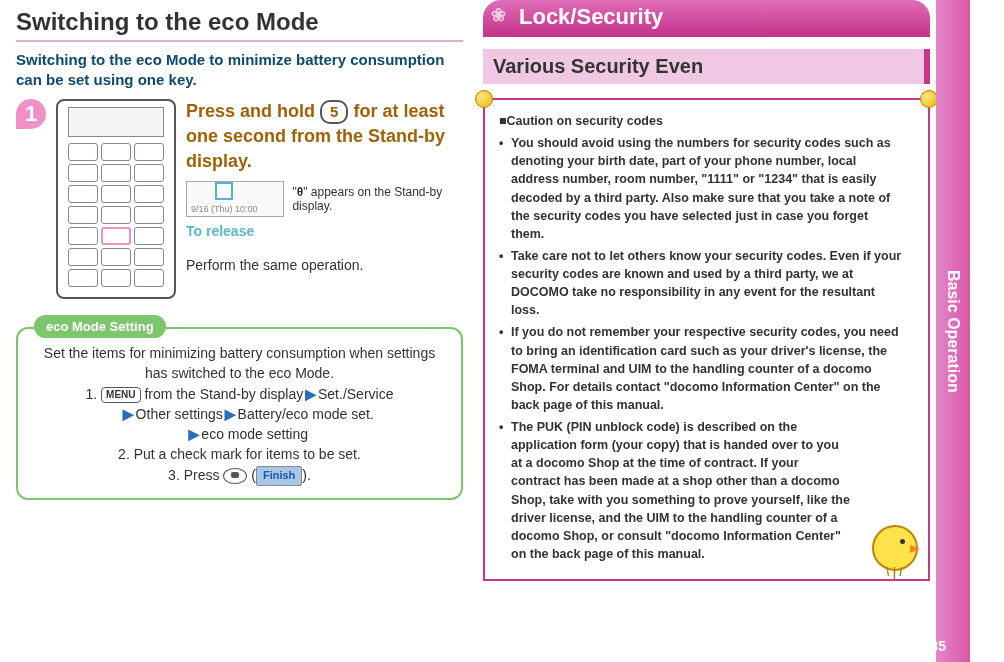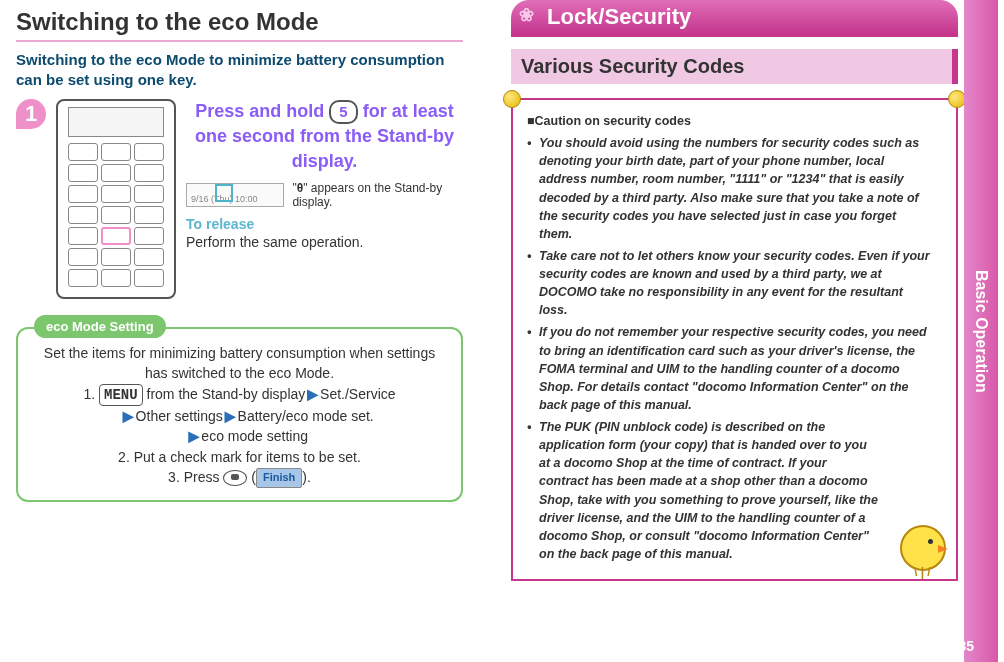--- a/index.html
+++ b/index.html
@@ -1,66 +1,66 @@
 <!DOCTYPE html>
 <html><head>
 <meta charset="utf-8">
 <style>
   * { box-sizing: border-box; margin: 0; padding: 0; }
   body { font-family: Arial, Helvetica, sans-serif; width: 1004px; height: 662px; position: relative; background: #fff; overflow: hidden; }
-  .page { display: flex; width: 100%; height: 100%; gap: 28px; }
+  .page { display: flex; width: 100%; height: 100%; }
   .left-col { width: 475px; padding: 8px 12px 0 16px; }
   .right-col { width: 495px; padding: 0 0 0 8px; position: relative; }
   .side-tab { position: absolute; right: 0; top: 0; width: 34px; height: 100%; background: linear-gradient(to right, #e387c9 0%, #d858a8 100%); display: flex; align-items: center; justify-content: center; }
   .side-tab-text { writing-mode: vertical-rl; color: #fff; font-weight: bold; font-size: 16px; }
   .pagenum { position: absolute; right: 24px; bottom: 8px; color: #fff; font-size: 14px; font-weight: bold; }
 
   
   .h1 { font-size: 24px; font-weight: bold; color: #333; border-bottom: 2px solid #e8a9d2; padding-bottom: 4px; margin-bottom: 8px; }
   .lead { font-size: 15px; font-weight: bold; color: #0c4a6e; line-height: 1.3; margin-bottom: 10px; }
   .step-row { display: flex; gap: 10px; }
   .stepnum { width: 30px; height: 30px; background: #f090c8; color: #fff; font-size: 22px; font-weight: bold; border-radius: 50% 50% 50% 0; display: flex; align-items: center; justify-content: center; flex-shrink: 0; }
   .phone-ill { width: 120px; height: 200px; border: 2px solid #555; border-radius: 8px; position: relative; flex-shrink: 0; }
   .phone-screen { position: absolute; top: 6px; left: 10px; right: 10px; height: 30px; border: 1px solid #888; background: #f5f5f5; }
   .phone-keys { position: absolute; top: 42px; left: 10px; right: 10px; bottom: 8px; display: grid; grid-template-columns: repeat(3, 1fr); grid-auto-rows: 18px; gap: 3px; }
   .key { border: 1px solid #888; border-radius: 3px; background: #fff; }
   .key.highlight { border: 2px solid #f090c8; }
   .step-text { flex: 1; }
-  .step-title { font-size: 18px; font-weight: bold; color: #8b5cf6; line-height: 1.35; text-align: center; }
+  .step-title { font-size: 18px; font-weight: bold; color: #a16207; line-height: 1.35; }
   .keyicon { display: inline-block; border: 2px solid #555; border-radius: 10px; padding: 0 8px; font-weight: bold; font-size: 15px; vertical-align: middle; }
   .status-row { display: flex; align-items: center; gap: 8px; margin: 8px 0 6px 0; }
-  .standby-mini { width: 110px; height: 24px; border: 1px solid #aaa; position: relative; background: #fafafa; font-size: 9px; display:flex; align-items:flex-end; padding:2px 4px; color:#888;}
+  .standby-mini { width: 110px; height: 36px; border: 1px solid #aaa; position: relative; background: #fafafa; font-size: 9px; display:flex; align-items:flex-end; padding:2px 4px; color:#888;}
   .eco-badge { position: absolute; top: 0; left: 28px; width: 18px; height: 18px; border: 2px solid #4db4cc; }
   .status-caption { font-size: 12px; color: #333; line-height: 1.2; }
   .eco-glyph { font-weight: bold; color: #333; }
   .release-h { color: #5bb6d0; font-weight: bold; font-size: 14px; margin-top: 6px; }
-  .release-body { font-size: 14px; color: #333; margin-top: 2px; }
+  .release-body { font-size: 14px; color: #333; margin-top: 18px; }
 
   .pill-box { border: 2px solid #7cc66d; border-radius: 12px; padding: 14px 14px 12px 14px; margin-top: 28px; position: relative; text-align: center; }
   .pill-label { position: absolute; top: -14px; left: 16px; background: #7cc66d; color: #fff; font-weight: bold; font-size: 13px; padding: 4px 12px; border-radius: 12px; }
   .pill-body { font-size: 14px; color: #333; line-height: 1.45; }
-  .menukey { display: inline-block; border: 1.5px solid #555; border-radius: 4px; padding: 0 4px; font-size: 14px; font-weight: bold; vertical-align: middle; font-family: Liberation Mono, monospace; }
+  .menukey { display: inline-block; border: 1.5px solid #555; border-radius: 4px; padding: 0 4px; font-size: 10px; font-weight: bold; vertical-align: middle; }
   .arrow { color: #2a6db8; font-weight: bold; margin: 0 2px; }
   .camkey { display: inline-block; border: 1.5px solid #555; border-radius: 50%; width: 24px; height: 16px; vertical-align: middle; position: relative; }
   .camkey::after { content:""; position:absolute; top:3px; left:7px; width:8px; height:6px; background:#555; border-radius:2px;}
   .finish-chip { display: inline-block; background: #a8c6e8; color: #185a9d; font-size: 11px; font-weight: bold; padding: 1px 6px; border-radius: 2px; vertical-align: middle; border:1px solid #888;}
 
   
   .right-inner { padding-right: 40px; }
   .ribbon { background: linear-gradient(to bottom, #e06eb9, #c5368c); color: #fff; font-size: 22px; font-weight: bold; padding: 4px 14px 4px 36px; border-radius: 18px 18px 0 0; position: relative; }
   .ribbon::before { content: "❀"; position: absolute; left: 8px; top: 4px; color: #f8c8e8; font-size: 18px; }
   .ribbon-bar { height: 3px; background: #c5368c; margin-bottom: 12px; }
   .subhead { background: #f0c8e4; color: #333; font-size: 20px; font-weight: bold; padding: 6px 10px; border-right: 6px solid #c5368c; margin-bottom: 14px; }
   .caution-box { border: 2px solid #c5368c; padding: 12px 24px 12px 14px; position: relative; font-size: 12.5px; font-weight: bold; color: #333; line-height: 1.45; }
   .pin { position: absolute; width: 18px; height: 18px; border-radius: 50%; background: radial-gradient(circle at 35% 35%, #ffe680, #e6b800); border: 1px solid #b38600; }
   .pin.tl { top: -10px; left: -10px; }
   .pin.tr { top: -10px; right: -10px; }
   .caution-head { margin-bottom: 4px; }
   .bullets { list-style: none; }
-  .bullets li { position: relative; padding-left: 12px; margin-bottom: 4px; font-style: italic; }
+  .bullets li { position: relative; padding-left: 12px; margin-bottom: 4px; }
   .bullets li::before { content: "•"; position: absolute; left: 0; font-weight: bold; }
   .chick { position: absolute; right: 2px; bottom: -2px; width: 58px; height: 64px; }
   .chick-body { position: absolute; width: 46px; height: 46px; background: #ffe24a; border: 2px solid #b8860b; border-radius: 50%; top: 8px; left: 4px; }
   .chick-eye { position: absolute; width: 5px; height: 5px; background: #333; border-radius: 50%; top: 22px; left: 32px; }
   .chick-beak { position: absolute; width: 10px; height: 8px; background: #f58220; top: 28px; left: 42px; clip-path: polygon(0 0, 100% 50%, 0 100%); }
   .chick-legs { position: absolute; bottom: 0; left: 18px; font-size: 12px; color: #b8860b; }
 </style>
 </head>
 <body>
 
@@ -136,21 +136,21 @@
           <span>(</span><span class="finish-chip">Finish</span><span>).</span>
         </p>
       </div>
     </div>
   </div>
 
   <div class="right-col">
     <div class="right-inner">
       <div class="ribbon">Lock/Security</div>
       <div class="ribbon-bar"></div>
-      <div class="subhead">Various Security Codes</div>
+      <div class="subhead">Various Security Even</div>
 
       <div class="caution-box">
         <div class="pin tl"></div>
         <div class="pin tr"></div>
         <div class="caution-head">■Caution on security codes</div>
         <ul class="bullets">
           <li>You should avoid using the numbers for security codes such as denoting your birth date, part of your phone number, local address number, room number, "1111" or "1234" that is easily decoded by a third party. Also make sure that you take a note of the security codes you have selected just in case you forget them.</li>
           <li>Take care not to let others know your security codes. Even if your security codes are known and used by a third party, we at DOCOMO take no responsibility in any event for the resultant loss.</li>
           <li>If you do not remember your respective security codes, you need to bring an identification card such as your driver's license, the FOMA terminal and UIM to the handling counter of a docomo Shop. For details contact "docomo Information Center" on the back page of this manual.</li>
           <li style="padding-right:54px;">The PUK (PIN unblock code) is described on the application form (your copy) that is handed over to you at a docomo Shop at the time of contract. If your contract has been made at a shop other than a docomo Shop, take with you something to prove yourself, like the driver license, and the UIM to the handling counter of a docomo Shop, or consult "docomo Information Center" on the back page of this manual.</li>

